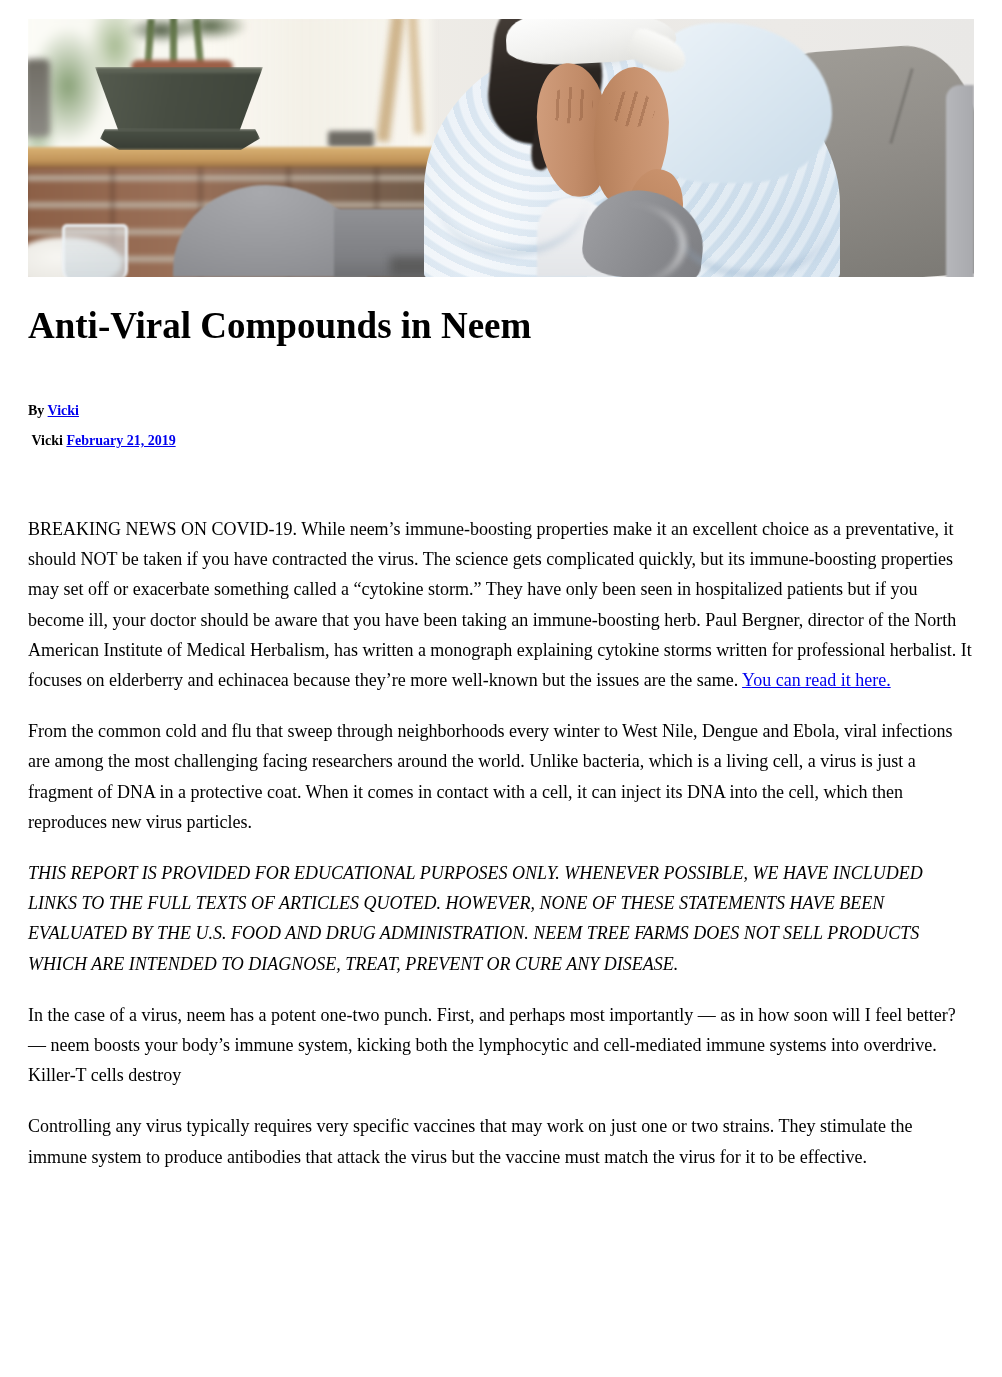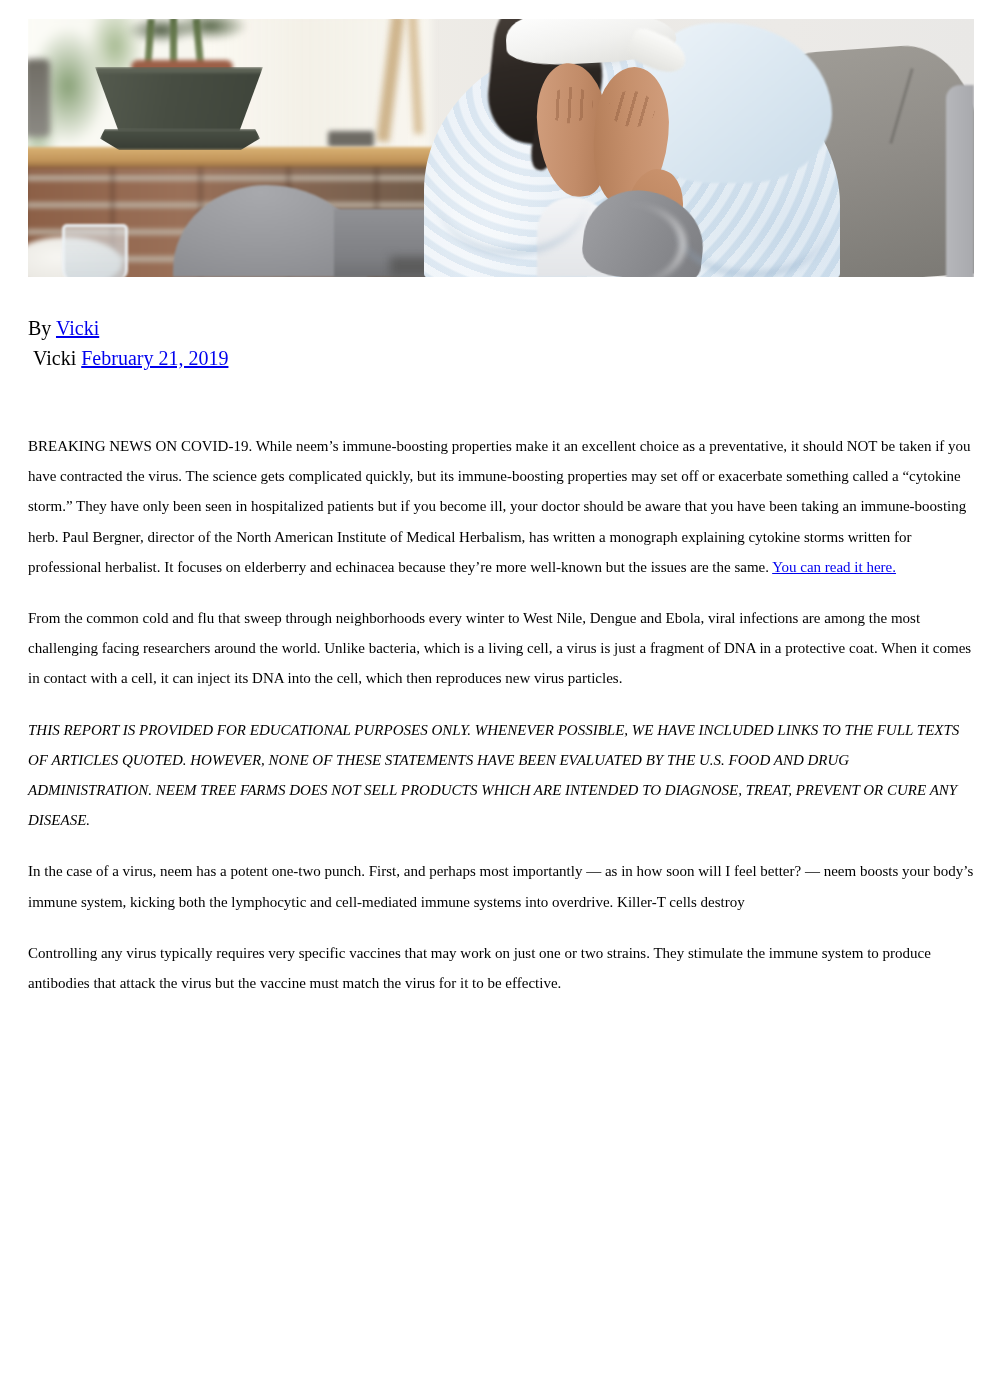--- a/index.html
+++ b/index.html
@@ -135,28 +135,29 @@
 
   
   h1.title {
     margin: 29px 0 0 0;
     font-size: 37px;
     line-height: 40px;
     font-weight: bold;
     letter-spacing: 0;
   }
   .byline {
-    margin: 36px 0 0 0;
-    font-size: 20px;
+    margin: 50px 0 0 0;
+    font-size: 14px;
     line-height: 30px;
+    font-weight: bold;
   }
   .byline span { white-space: pre-wrap; }
   a { color: #0000EE; text-decoration: underline; cursor: pointer; }
   .content p {
-    font-size: 15px;
+    font-size: 18px;
     line-height: 30.2px;
     margin: 21px 0;
   }
   .content p.first { margin-top: 58px; }
   .content p.disclaimer { font-weight: normal; font-style: italic; }
 </style>
 </head>
 <body>
 
 <div class="page">
@@ -197,20 +198,21 @@
     <div class="h handL"></div>
     <div class="h handR"></div>
     <div class="h forearm"></div>
     <div class="h shirt"></div>
     <div class="h sleeve"></div>
     <div class="h foldL"></div>
     <div class="h foldR"></div>
     <div class="h foldC"></div>
   </div>
 
+  <h1 class="title">Anti-Viral Compounds in Neem</h1>
 
   <div class="byline">
     <span>By </span><a href="#">Vicki</a><br>
     <span> Vicki </span><a href="#">February 21, 2019</a>
   </div>
 
   <div class="content">
     <p class="first"><span>BREAKING NEWS ON COVID-19. While neem’s immune-boosting properties make it an excellent choice as a preventative, it should NOT be taken if you have contracted the virus. The science gets complicated quickly, but its immune-boosting properties may set off or exacerbate something called a “cytokine storm.” They have only been seen in hospitalized patients but if you become ill, your doctor should be aware that you have been taking an immune-boosting herb. Paul Bergner, director of the North American Institute of Medical Herbalism, has written a monograph explaining cytokine storms written for professional herbalist. It focuses on elderberry and echinacea because they’re more well-known but the issues are the same. </span><a href="#">You can read it here.</a></p>
 
     <p>From the common cold and flu that sweep through neighborhoods every winter to West Nile, Dengue and Ebola, viral infections are among the most challenging facing researchers around the world. Unlike bacteria, which is a living cell, a virus is just a fragment of DNA in a protective coat. When it comes in contact with a cell, it can inject its DNA into the cell, which then reproduces new virus particles.</p>

